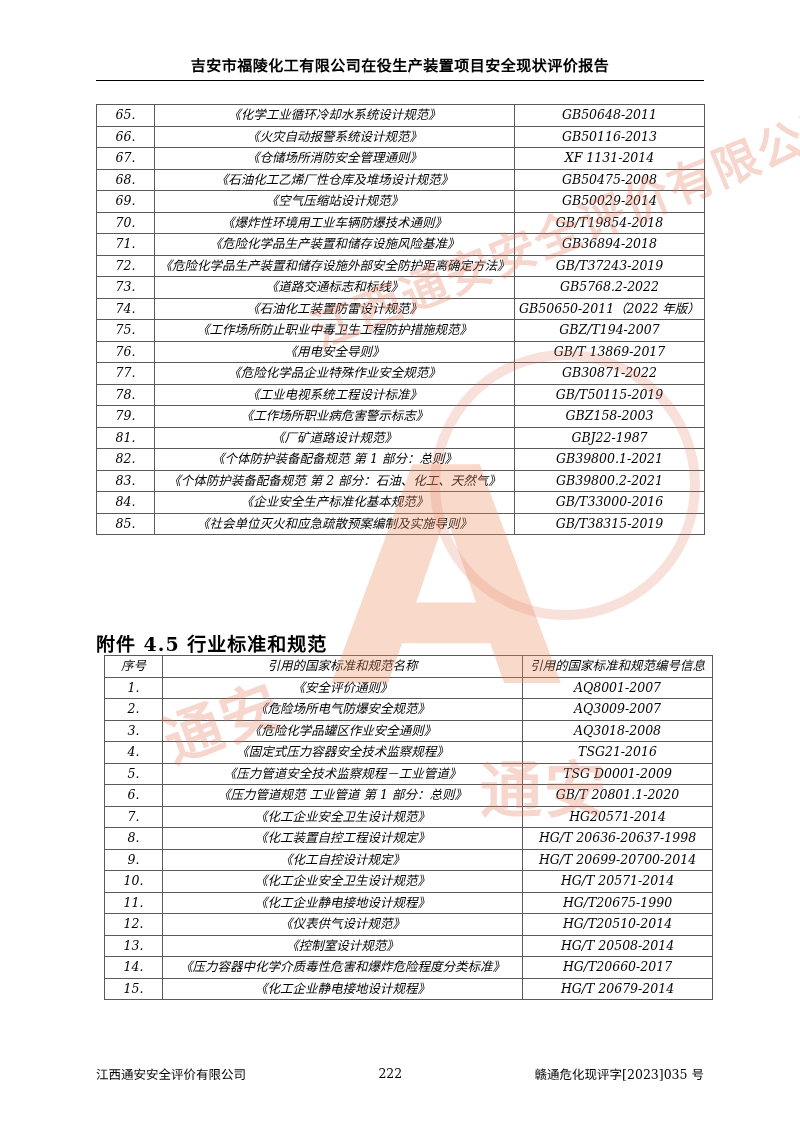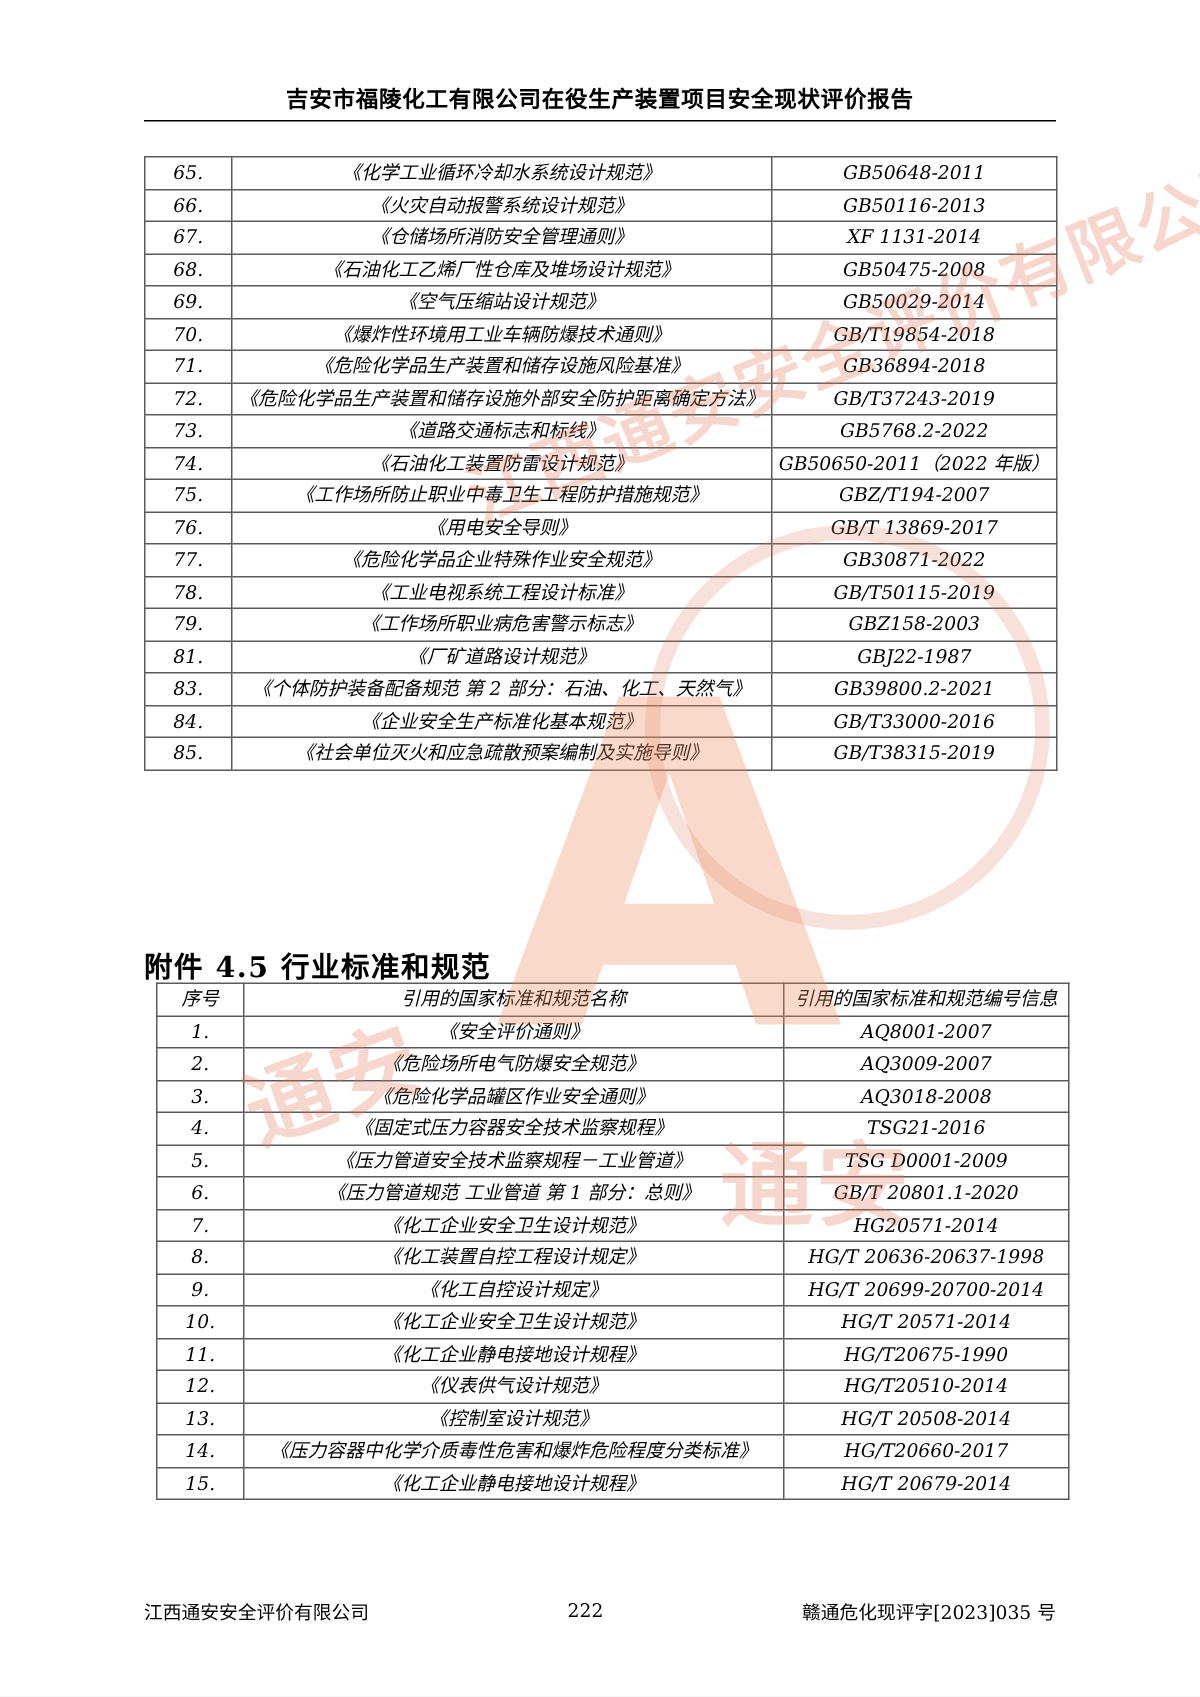--- a/index.html
+++ b/index.html
@@ -223,20 +223,25 @@
           <td>79.</td>
           <td>《工作场所职业病危害警示标志》</td>
           <td>GBZ158-2003</td>
         </tr>
       <tr>
           <td>81.</td>
           <td>《厂矿道路设计规范》</td>
           <td>GBJ22-1987</td>
         </tr>
       <tr>
+          <td>82.</td>
+          <td>《个体防护装备配备规范 第 1 部分：总则》</td>
+          <td>GB39800.1-2021</td>
+        </tr>
+      <tr>
           <td>83.</td>
           <td>《个体防护装备配备规范 第 2 部分：石油、化工、天然气》</td>
           <td>GB39800.2-2021</td>
         </tr>
       <tr>
           <td>84.</td>
           <td>《企业安全生产标准化基本规范》</td>
           <td>GB/T33000-2016</td>
         </tr>
       <tr>

